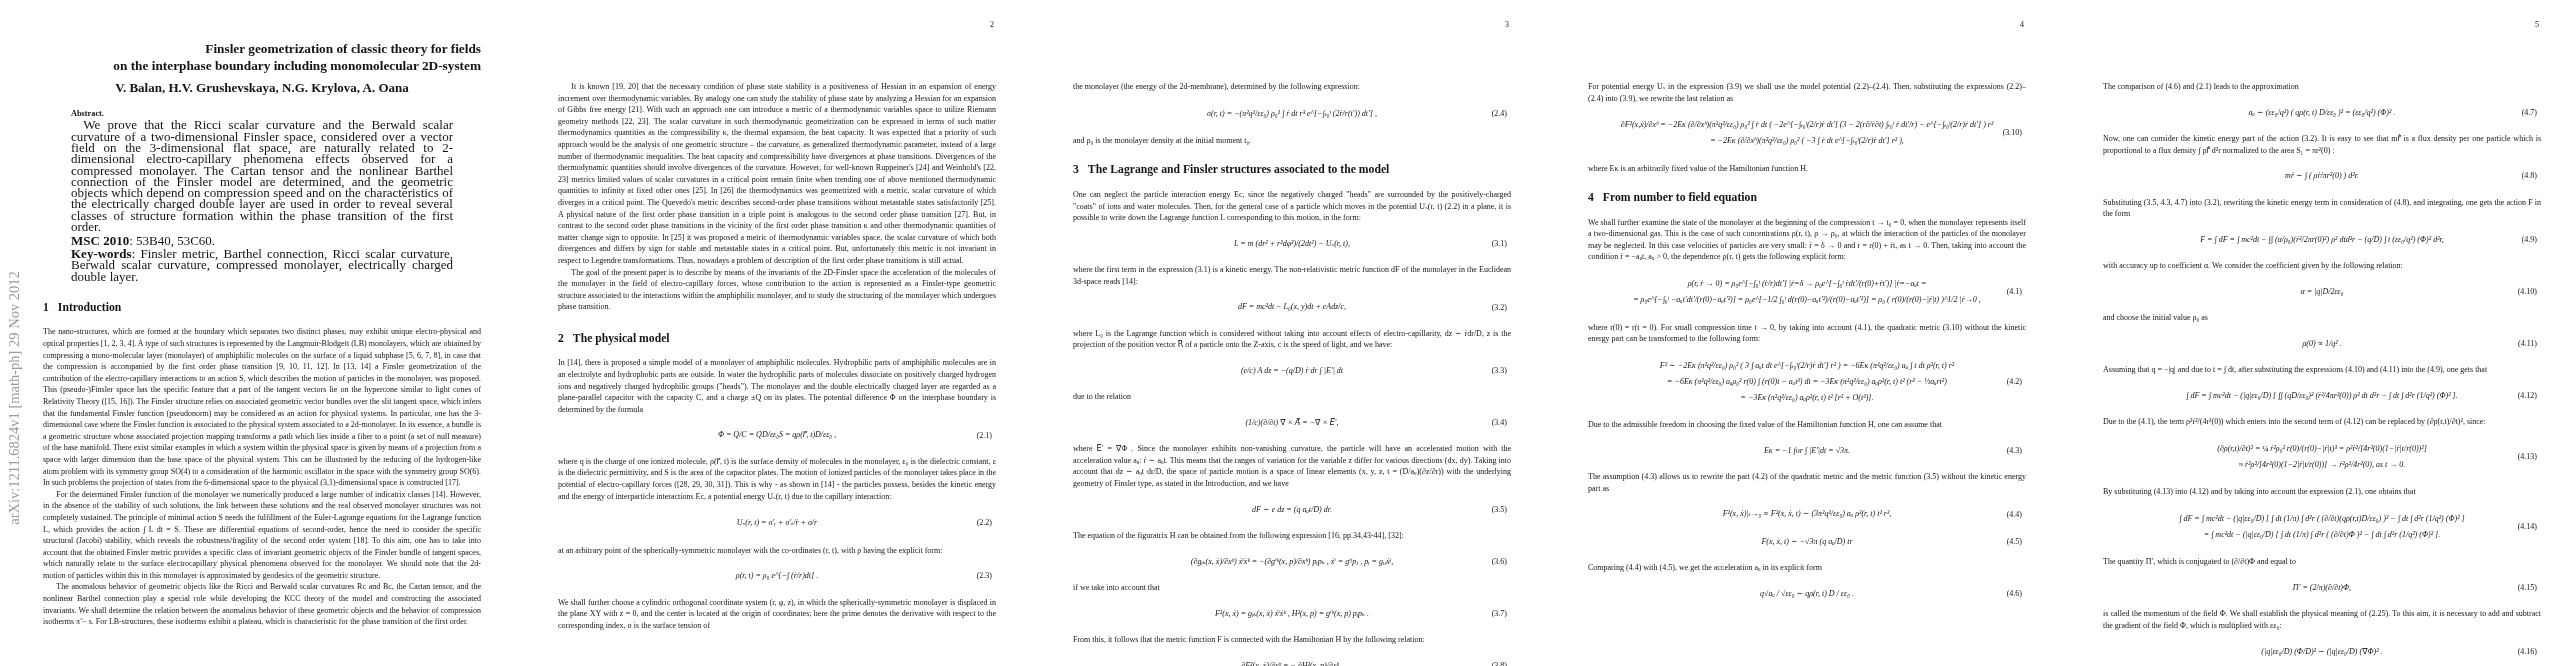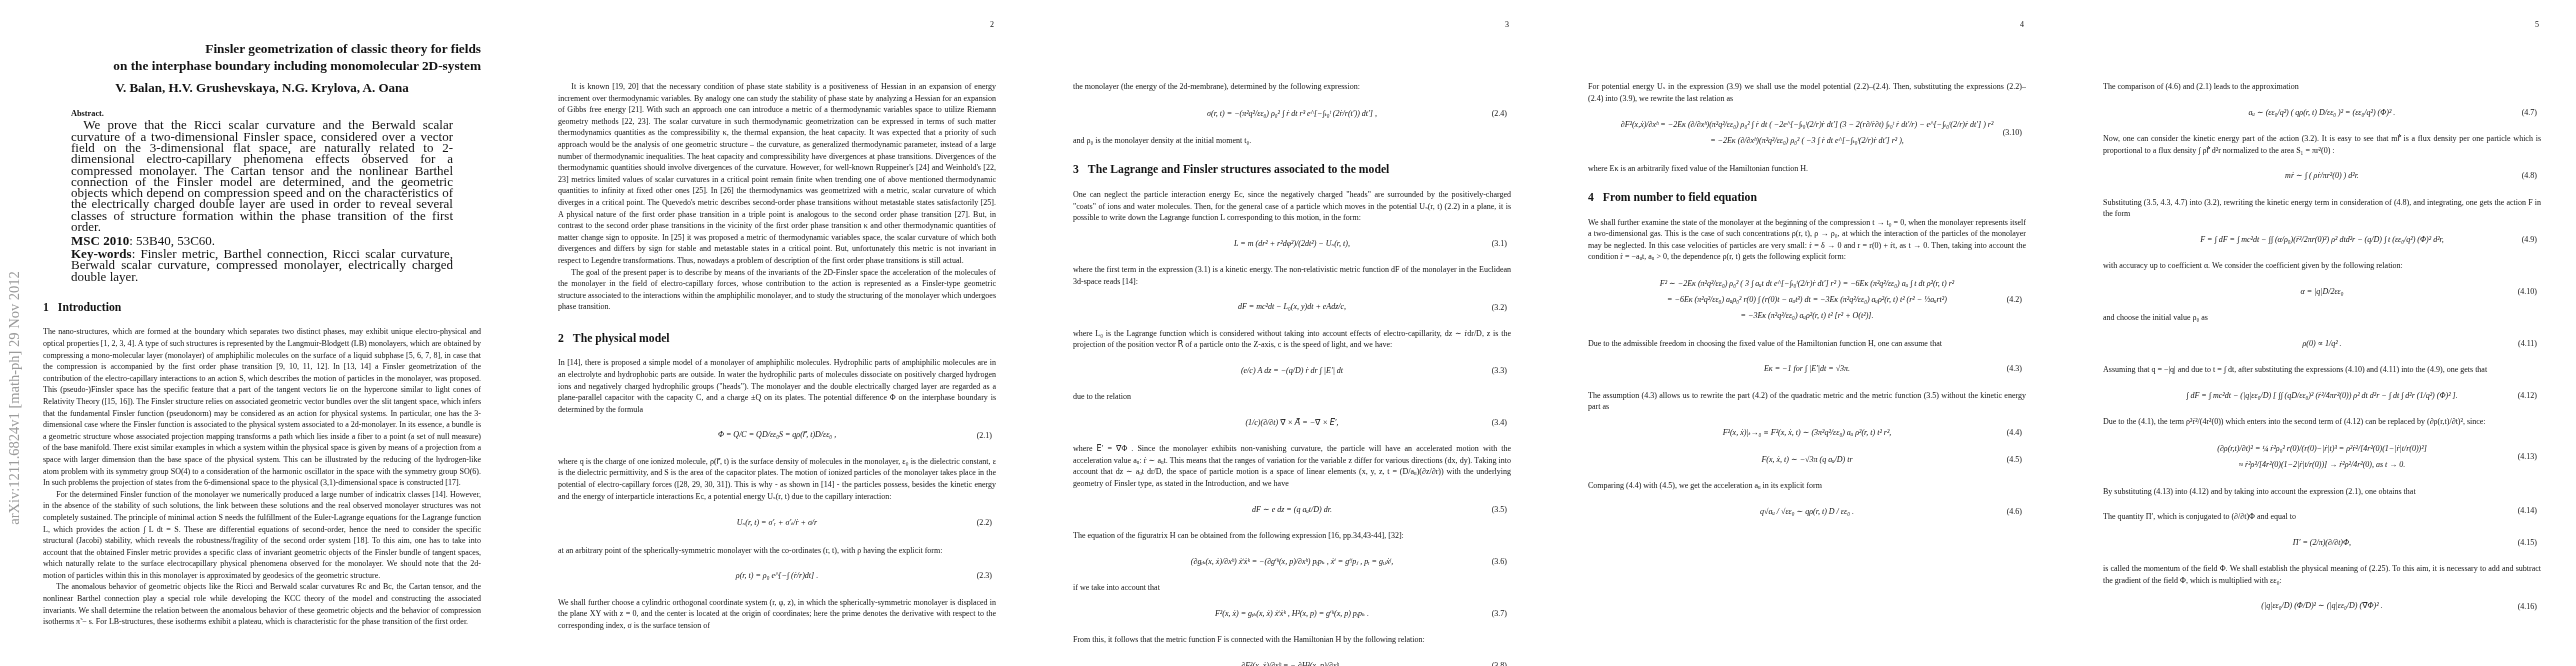--- a/index.html
+++ b/index.html
@@ -97,20 +97,23 @@
 
   <div class="page">
     <div class="pageno">4</div>
     <div class="body2">
       <p class="par">For potential energy Uₛ in the expression (3.9) we shall use the model potential (2.2)–(2.4). Then, substituting the expressions (2.2)–(2.4) into (3.9), we rewrite the last relation as</p>
       <div class="eq tall"><span>∂F²(x,ẋ)/∂xʰ = −2Eκ (∂/∂xʰ)(π²q²/εε₀) ρ₀² ∫ ṙ dt ( −2e^[−∫ₜ₀ᵗ(2/r)ṙ dt′] (3 − 2(r∂/ṙ∂t) ∫ₜ₀ᵗ ṙ dt′/r) − e^[−∫ₜ₀ᵗ(2/r)ṙ dt′] ) r²
 = −2Eκ (∂/∂xʰ)(π²q²/εε₀) ρ₀² ( −3 ∫ ṙ dt e^[−∫ₜ₀ᵗ(2/r)ṙ dt′] r² ),</span><span class="no">(3.10)</span></div>
       <p class="par">where Eκ is an arbitrarily fixed value of the Hamiltonian function H.</p>
       <div class="sec"><span class="num">4</span><span>From number to field equation</span></div>
       <p class="par">We shall further examine the state of the monolayer at the beginning of the compression t → t₀ = 0, when the monolayer represents itself a two-dimensional gas. This is the case of such concentrations ρ(r, t), ρ → ρ₀, at which the interaction of the particles of the monolayer may be neglected. In this case velocities of particles are very small: ṙ = δ → 0 and r = r(0) + ṙt, as t → 0. Then, taking into account the condition ṙ = −aᵤt, aᵤ &gt; 0, the dependence ρ(r, t) gets the following explicit form:</p>
+      <div class="eq tall"><span>ρ(r, ṙ → 0) = ρ₀e^[−∫₀ᵗ (ṙ/r)dt′] |ṙ=δ → ρ₀e^[−∫₀ᵗ ṙdt′/(r(0)+ṙt′)] |ṙ=−aᵤt =
+= ρ₀e^[−∫₀ᵗ −aᵤt′dt′/(r(0)−aᵤt′²)] = ρ₀e^[−1/2 ∫₀ᵗ d(r(0)−aᵤt′²)/(r(0)−aᵤt′²)] = ρ₀ ( r(0)/(r(0)−|ṙ|t) )^1/2 |ṙ→0 ,</span><span class="no">(4.1)</span></div>
+      <p class="par">where r(0) = r(t = 0). For small compression time t → 0, by taking into account (4.1), the quadratic metric (3.10) without the kinetic energy part can be transformed to the following form:</p>
       <div class="eq tall"><span>F² ∼ −2Eκ (π²q²/εε₀) ρ₀² ( 3 ∫ aᵤt dt e^[−∫ₜ₀ᵗ(2/r)ṙ dt′] r² ) = −6Eκ (π²q²/εε₀) aᵤ ∫ t dt ρ²(r, t) r²
 = −6Eκ (π²q²/εε₀) aᵤρ₀² r(0) ∫ (r(0)t − aᵤt³) dt = −3Eκ (π²q²/εε₀) aᵤρ²(r, t) t² (r² − ½aᵤrt²)
 = −3Eκ (π²q²/εε₀) aᵤρ²(r, t) t² [r² + O(t²)].</span><span class="no">(4.2)</span></div>
       <p class="par">Due to the admissible freedom in choosing the fixed value of the Hamiltonian function H, one can assume that</p>
       <div class="eq"><span>Eκ = −1 for ∫ |E′|dt = √3π.</span><span class="no">(4.3)</span></div>
       <p class="par">The assumption (4.3) allows us to rewrite the part (4.2) of the quadratic metric and the metric function (3.5) without the kinetic energy part as</p>
       <div class="eq"><span>F²(x, ẋ)|ₜ→₀ ≡ F²(x, ẋ, t) ∼ (3π²q²/εε₀) aᵤ ρ²(r, t) t² r²,</span><span class="no">(4.4)</span></div>
       <div class="eq"><span>F(x, ẋ, t) ∼ −√3π (q aᵤ/D) tr</span><span class="no">(4.5)</span></div>
       <p class="par">Comparing (4.4) with (4.5), we get the acceleration aᵤ in its explicit form</p>
       <div class="eq"><span>q√aᵤ / √εε₀ ∼ qρ(r, t) D / εε₀ .</span><span class="no">(4.6)</span></div>
@@ -129,21 +132,22 @@
       <p class="par">with accuracy up to coefficient α. We consider the coefficient given by the following relation:</p>
       <div class="eq"><span>α = |q|D/2εε₀</span><span class="no">(4.10)</span></div>
       <p class="par">and choose the initial value ρ₀ as</p>
       <div class="eq"><span>ρ(0) ∝ 1/q² .</span><span class="no">(4.11)</span></div>
       <p class="par">Assuming that q = −|q| and due to t = ∫ dt, after substituting the expressions (4.10) and (4.11) into the (4.9), one gets that</p>
       <div class="eq"><span>∫ dF = ∫ mc²dt − (|q|εε₀/D) [ ∫∫ (qD/εε₀)² (ṙ²/4πr²(0)) ρ² dt d²r − ∫ dt ∫ d²r (1/q²) (Φ)² ].</span><span class="no">(4.12)</span></div>
       <p class="par">Due to the (4.1), the term ρ²ṙ²/(4r²(0)) which enters into the second term of (4.12) can be replaced by (∂ρ(r,t)/∂t)², since:</p>
       <div class="eq tall"><span>(∂ρ(r,t)/∂t)² = ¼ ṙ²ρ₀² r(0)/(r(0)−|ṙ|t)³ = ρ²ṙ²/[4r²(0)(1−|ṙ|t/r(0))²]
 ≈ ṙ²ρ²/[4r²(0)(1−2|ṙ|t/r(0))] → ṙ²ρ²/4r²(0),   as t → 0.</span><span class="no">(4.13)</span></div>
       <p class="par">By substituting (4.13) into (4.12) and by taking into account the expression (2.1), one obtains that</p>
-      <div class="eq tall"><span class="no">(4.14)</span></div>
+      <div class="eq tall"><span>∫ dF = ∫ mc²dt − (|q|εε₀/D) [ ∫ dt (1/π) ∫ d²r ( (∂/∂t)(qρ(r,t)D/εε₀) )² − ∫ dt ∫ d²r (1/q²) (Φ)² ]
+= ∫ mc²dt − (|q|εε₀/D) [ ∫ dt (1/π) ∫ d²r ( (∂/∂t)Φ )² − ∫ dt ∫ d²r (1/q²) (Φ)² ].</span><span class="no">(4.14)</span></div>
       <p class="par">The quantity Π′, which is conjugated to (∂/∂t)Φ and equal to</p>
       <div class="eq"><span>Π′ = (2/π)(∂/∂t)Φ,</span><span class="no">(4.15)</span></div>
       <p class="par">is called the momentum of the field Φ. We shall establish the physical meaning of (2.25). To this aim, it is necessary to add and subtract the gradient of the field Φ, which is multiplied with εε₀:</p>
       <div class="eq"><span>(|q|εε₀/D) (Φ/D)² ∼ (|q|εε₀/D) (∇⃗Φ)² .</span><span class="no">(4.16)</span></div>
     </div>
   </div>
 
 </div>
 
 

